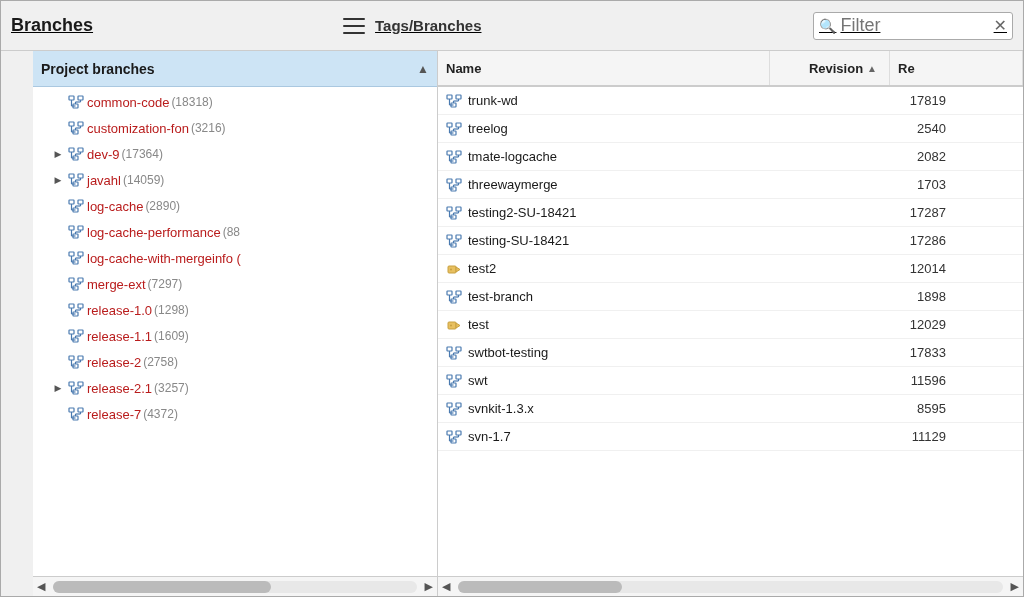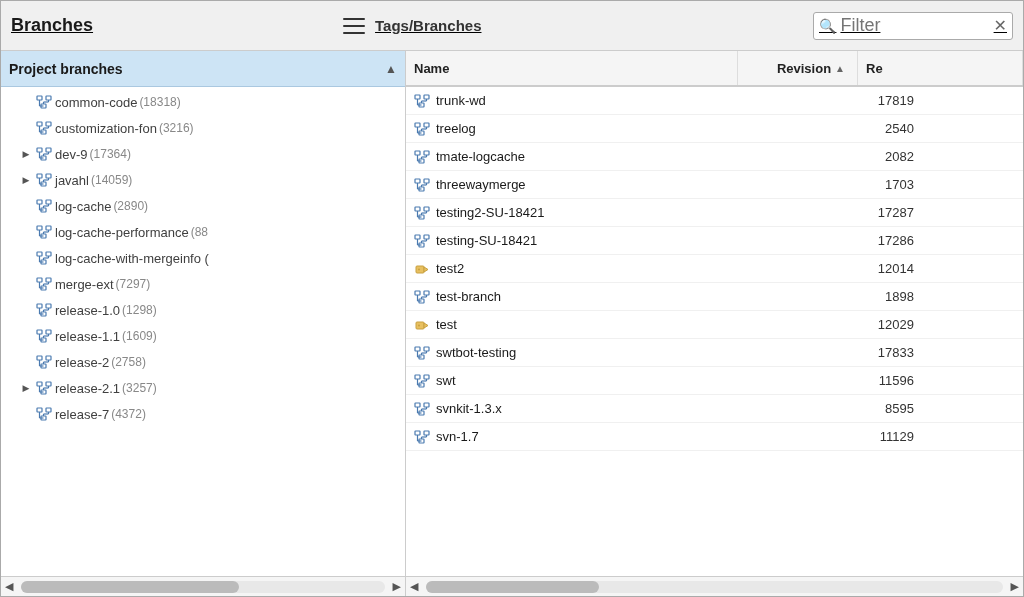--- a/index.html
+++ b/index.html
@@ -92,20 +92,21 @@
 
     
     .left-panel {
       width: 405px;
       flex: 0 0 405px;
       display: flex;
       flex-direction: column;
       border-right: 1px solid #ccc;
       background: #fff;
       overflow: hidden;
+      margin-left: 32px;
     }
 
     .left-panel-header {
       display: flex;
       align-items: center;
       background: #cde4f5;
       padding: 5px 8px;
       height: 36px;
       border-bottom: 1px solid #aac8e0;
     }
@@ -147,21 +148,21 @@
       color: #555;
       flex-shrink: 0;
     }
     .tree-icon {
       width: 16px;
       height: 14px;
       flex-shrink: 0;
       margin: 0 3px;
     }
     .tree-label {
-      color: #404040;
+      color: #b91c1c;
       font-size: 13px;
     }
     .tree-count {
       color: #888;
       font-size: 12px;
       margin-left: 2px;
     }
     .indent-1 { padding-left: 18px; }
 
     

